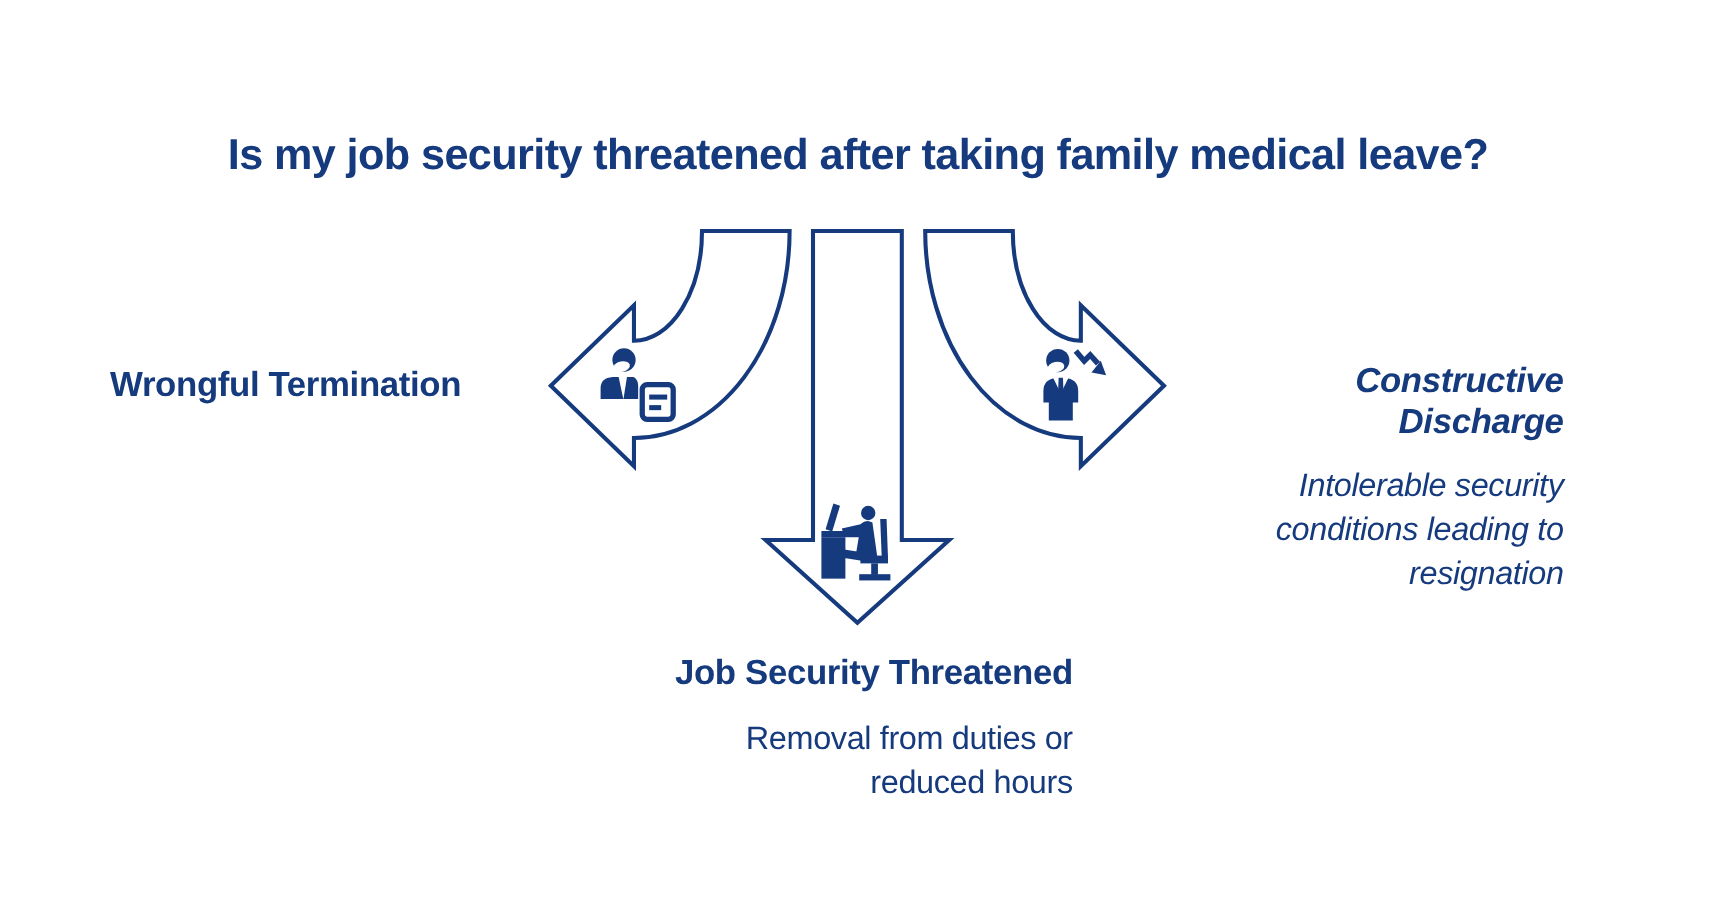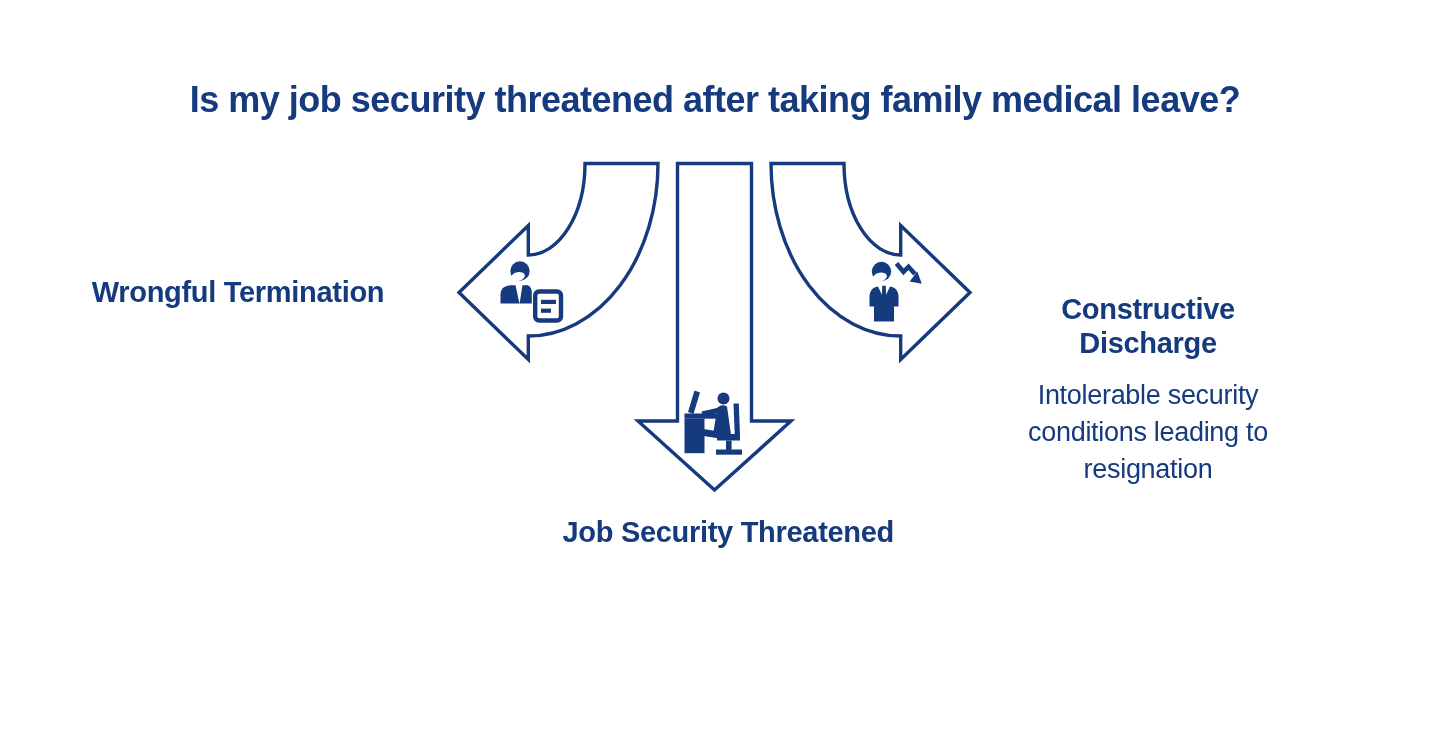--- a/index.html
+++ b/index.html
@@ -7,38 +7,39 @@
     --bg:#ffffff;
   }
   html,body{margin:0;padding:0;background:#fff;}
   .canvas{
     position:relative;
     width:1430px;height:700px;
     background:var(--bg);
     overflow:hidden;
     font-family:"Liberation Sans","DejaVu Sans",sans-serif;
     color:var(--navy);
+    margin-top:29px;
   }
   .page-title{
     position:absolute;left:0;right:0;top:78px;
     text-align:center;
     font-size:36px;font-weight:bold;letter-spacing:-0.5px;
     line-height:44px;
   }
   .diagram-svg{position:absolute;left:0;top:0;}
   .outline{fill:var(--bg);stroke:var(--navy);stroke-width:3.4;stroke-linejoin:miter;}
   .ink{fill:var(--navy);}
   .paper{fill:var(--bg);}
   .doc-frame{fill:var(--bg);stroke:var(--navy);stroke-width:4.4;}
   .zig{fill:none;stroke:var(--navy);stroke-width:4.6;stroke-linejoin:miter;}
   .label{position:absolute;}
   .label h2{margin:0;font-size:29px;font-weight:bold;line-height:34px;letter-spacing:-0.3px;}
   .label p{margin:17px 0 0 0;font-size:27px;font-weight:normal;line-height:37px;letter-spacing:-0.3px;}
   .label-left{right:992px;top:275px;width:400px;text-align:center;}
-  .label-right{left:993px;top:292px;width:310px;text-align:center;}
+  .label-right{left:993px;top:272px;width:310px;text-align:right;font-style:italic;}
   .label-center{left:534px;top:515px;width:360px;text-align:right;}
   .label-center p{margin-top:19px;}
 </style>
 </head>
 <body>
 
 <div class="canvas">
 
   <div class="page-title">Is my job security threatened after taking family medical leave?</div>
 
@@ -101,15 +102,16 @@
     <h2>Wrongful Termination</h2>
   </div>
 
   <div class="label label-right">
     <h2>Constructive Discharge</h2>
     <p>Intolerable security conditions leading to resignation</p>
   </div>
 
   <div class="label label-center">
     <h2>Job Security Threatened</h2>
+    <p>Removal from duties or reduced hours</p>
   </div>
 
 </div>
 
 </body></html>

